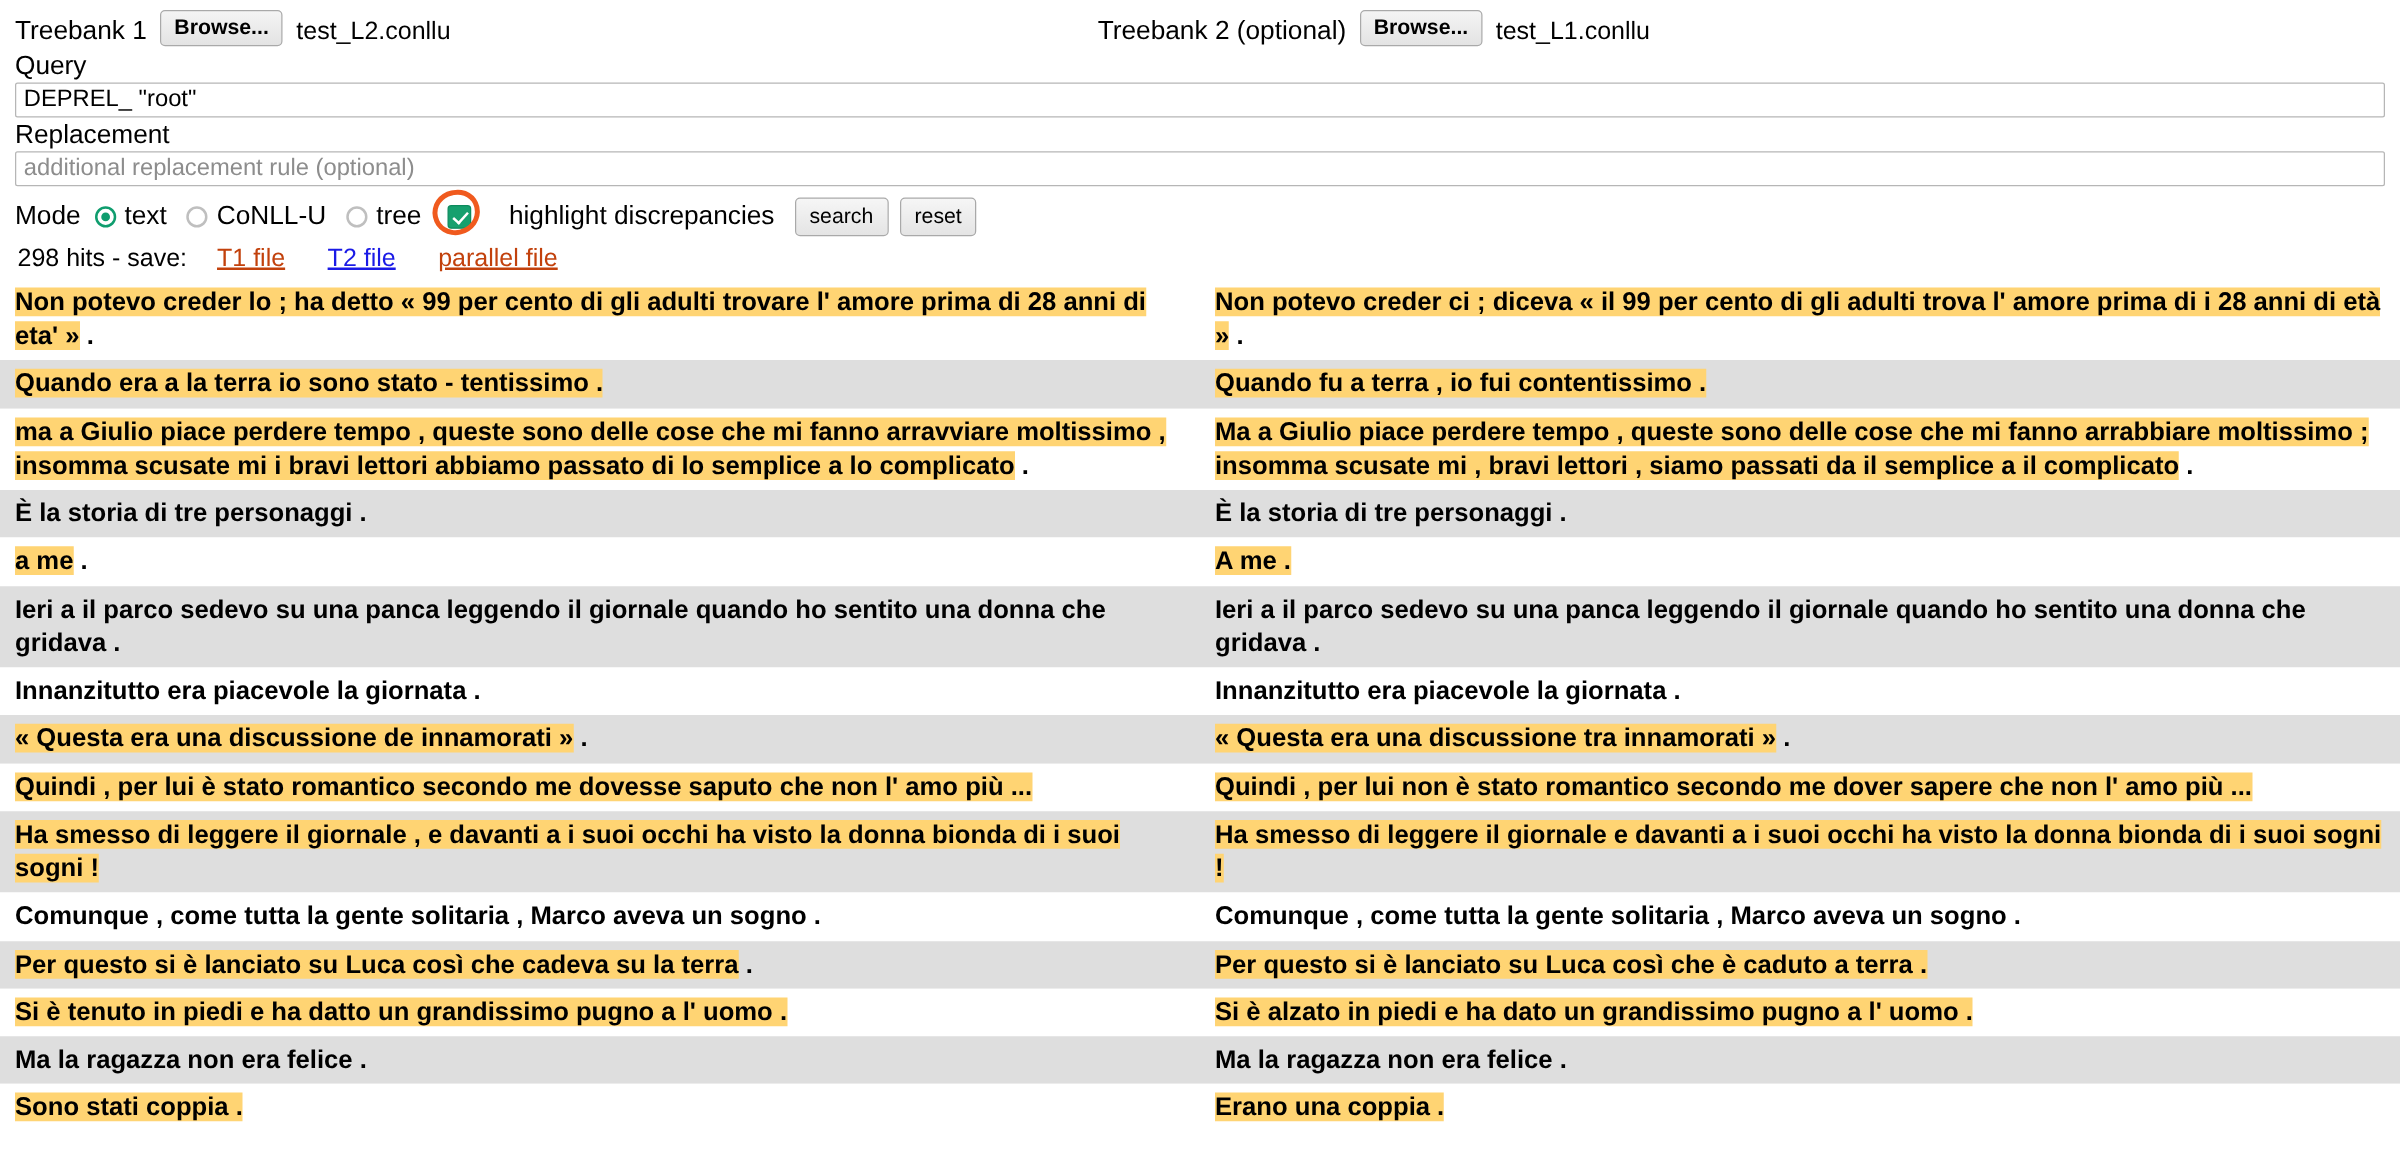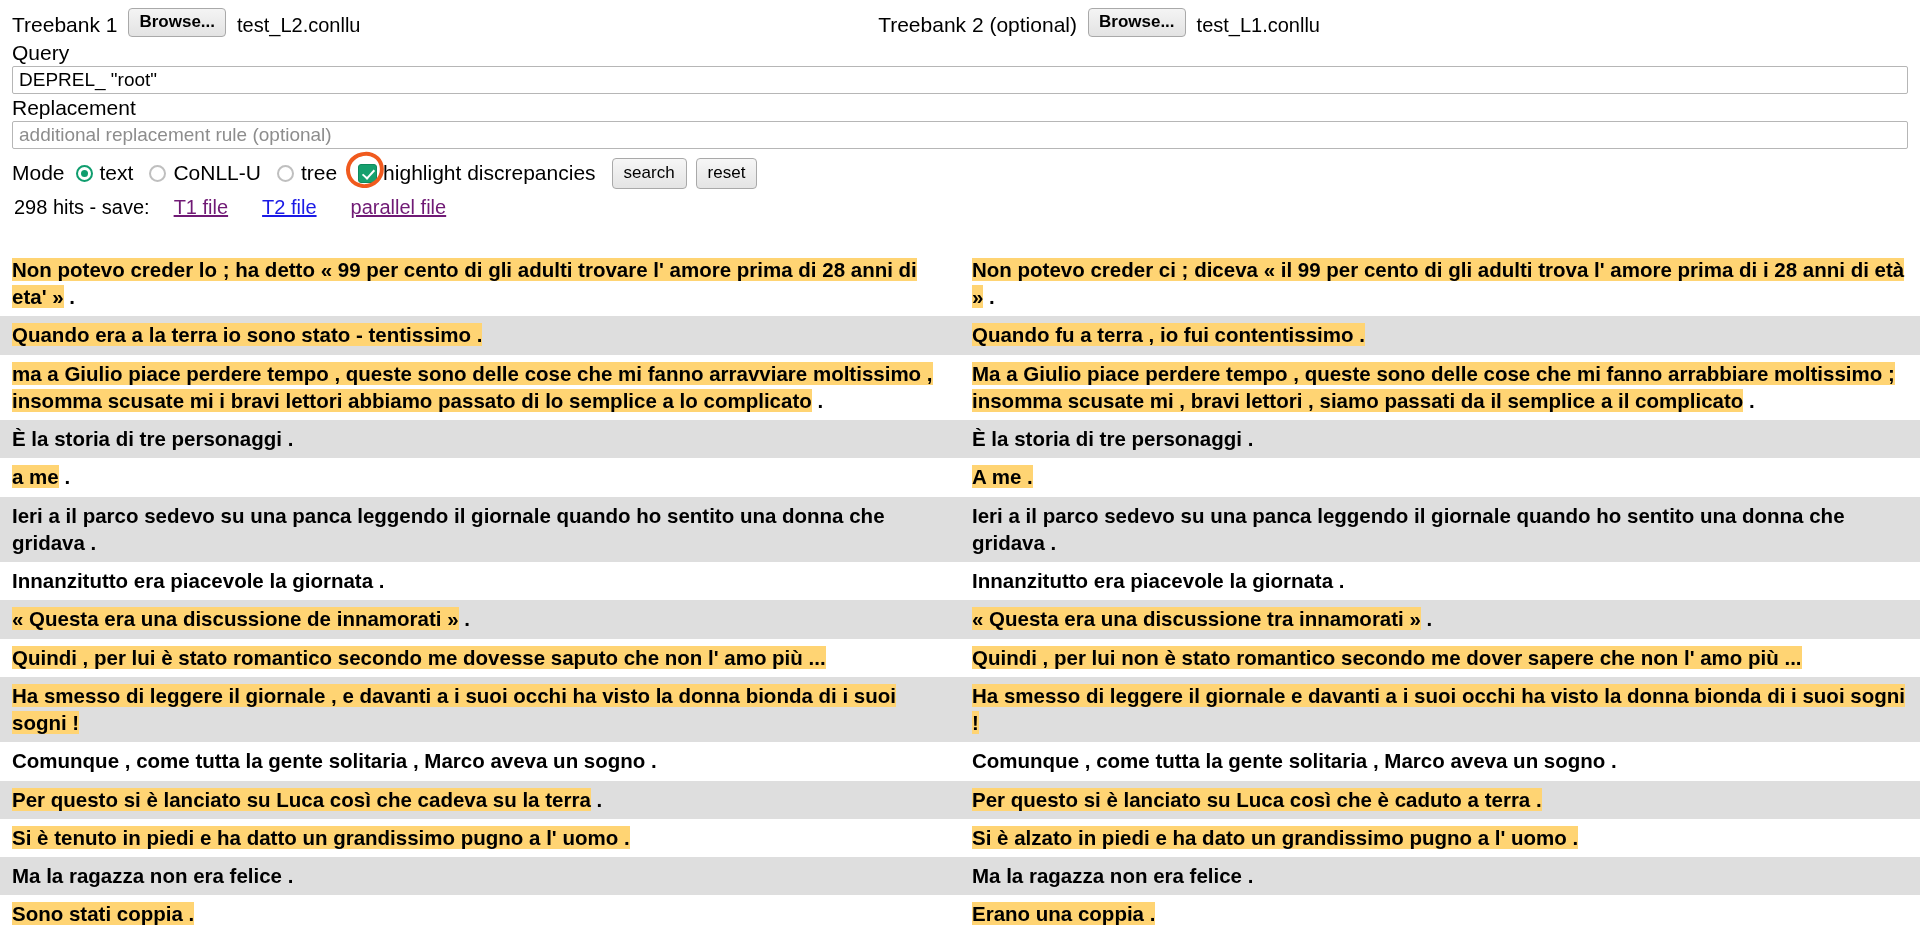--- a/index.html
+++ b/index.html
@@ -83,21 +83,21 @@
   .radio.on::after {
     content: "";
     position: absolute;
     left: 3px; top: 3px;
     width: 7px; height: 7px;
     border-radius: 50%;
     background: #0f9d6e;
   }
   .radio-label { font-size: 21px; }
 
-  .check-wrap { position: relative; display: flex; align-items: center; margin-left: 5px; }
+  .check-wrap { position: relative; display: flex; align-items: center; margin-left: 5px; gap: 24px; }
   .checkbox {
     width: 19px; height: 19px;
     background: #16a06e;
     border: 1px solid #0d8a5d;
     border-radius: 3px;
     position: relative;
     flex: none;
     margin-right: 2px;
   }
   .checkbox::after {
@@ -142,25 +142,25 @@
     font-size: 20px;
     color: #000;
   }
   .hits-text { margin-right: 24px; }
   .save-link {
     text-decoration: underline;
     font-size: 20px;
     margin-right: 34px;
     cursor: pointer;
   }
-  .save-link.visited { color: #701a75; }
+  .save-link.visited { color: #c2410c; }
   .save-link.fresh { color: #1a1ae6; }
 
   
-  .results { width: 1920px; margin-top: 28px; }
+  .results { width: 1920px; }
   .res-row { display: flex; width: 1920px; }
   .res-row.odd { background: #ffffff; }
   .res-row.even { background: #dedede; }
   .cell {
     width: 960px;
     padding: 5px 9px 6px 12px;
     font-size: 20.5px;
     font-weight: bold;
     color: #000;
     line-height: 1.33;

